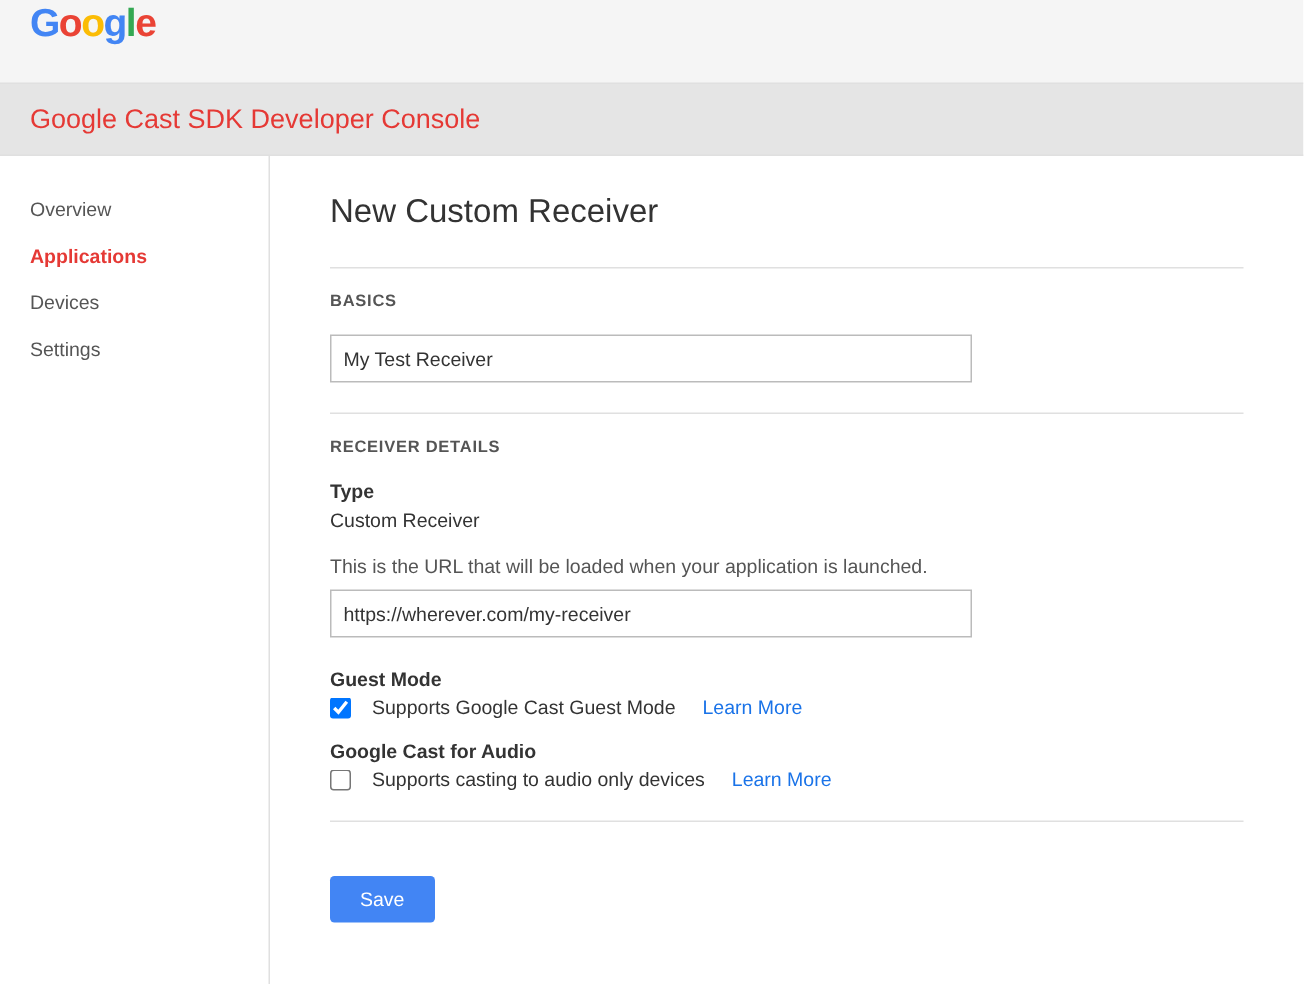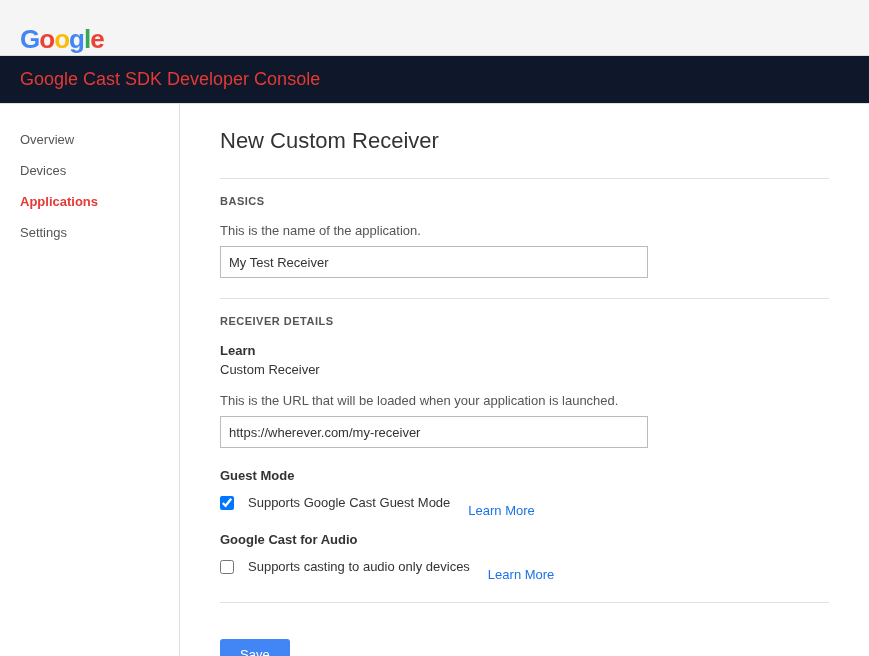--- a/index.html
+++ b/index.html
@@ -4,37 +4,37 @@
   <style>
     * { box-sizing: border-box; margin: 0; padding: 0; }
     body { font-family: Arial, sans-serif; font-size: 13px; color: #333; background: #fff; }
 
     
     #header {
       height: 56px;
       background: #f5f5f5;
       border-bottom: 1px solid #e0e0e0;
       display: flex;
-      align-items: flex-end;
+      align-items: flex-start;
       padding: 0 20px;
     }
     #google-logo {
       font-size: 26px;
       font-weight: bold;
       letter-spacing: -1px;
     }
     .g-blue { color: #4285F4; }
     .g-red { color: #EA4335; }
     .g-yellow { color: #FBBC05; }
     .g-green { color: #34A853; }
 
     
     #subheader {
       height: 48px;
-      background: #0f172a;
+      background: #e5e5e5;
       border-bottom: 1px solid #e0e0e0;
       display: flex;
       align-items: center;
       padding: 0 20px;
     }
     #subheader-title {
       color: #e53935;
       font-size: 18px;
       font-weight: normal;
     }
@@ -135,21 +135,20 @@
     }
     .checkbox-row input[type="checkbox"] {
       width: 14px;
       height: 14px;
       cursor: pointer;
     }
     .learn-more {
       color: #1a73e8;
       text-decoration: none;
       margin-left: 4px;
-      margin-top: 16px;
     }
 
     .save-button {
       background: #4285F4;
       color: #fff;
       border: none;
       padding: 8px 20px;
       font-size: 13px;
       border-radius: 3px;
       cursor: pointer;
@@ -166,45 +165,44 @@
 </div>
 
 <div id="subheader">
   <span id="subheader-title">Google Cast SDK Developer Console</span>
 </div>
 
 <div id="layout">
 
   <nav id="sidebar">
     <a class="sidebar-item">Overview</a>
+    <a class="sidebar-item active">Applications</a>
     <a class="sidebar-item">Devices</a>
-    <a class="sidebar-item active">Applications</a>
     <a class="sidebar-item">Settings</a>
   </nav>
 
   <main id="main">
     <h1 id="page-title">New Custom Receiver</h1>
 
     <hr class="divider">
 
     
     <div class="section-block">
       <div class="section-header">BASICS</div>
 
-      <div class="field-desc">This is the name of the application.</div>
       <input class="text-input" type="text" value="My Test Receiver" style="">
     </div>
 
     <hr class="divider">
 
     
     <div class="section-block">
       <div class="section-header">RECEIVER DETAILS</div>
 
-      <div class="field-label">Learn</div>
+      <div class="field-label">Type</div>
       <div class="field-value">Custom Receiver</div>
 
       <div class="field-desc">This is the URL that will be loaded when your application is launched.</div>
       <input class="text-input" type="text" value="https://wherever.com/my-receiver" style="">
 
       <div class="field-label">Guest Mode</div>
       <div class="checkbox-row">
         <input type="checkbox" checked="" style="">
         <span>Supports Google Cast Guest Mode</span>
         <a class="learn-more" href="#">Learn More</a>

